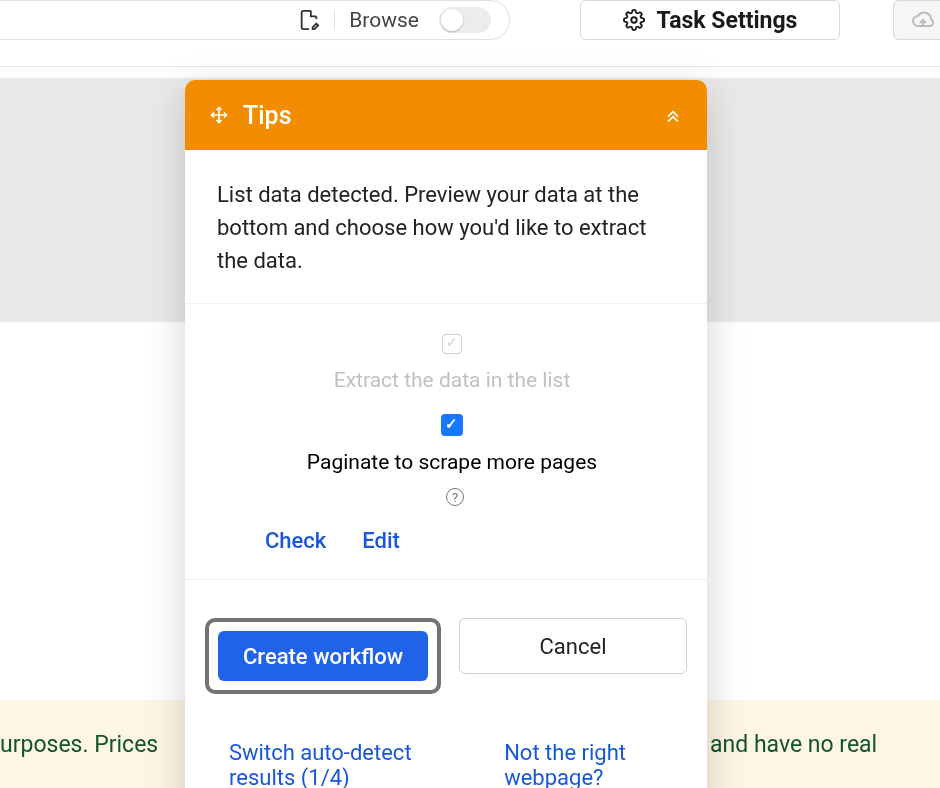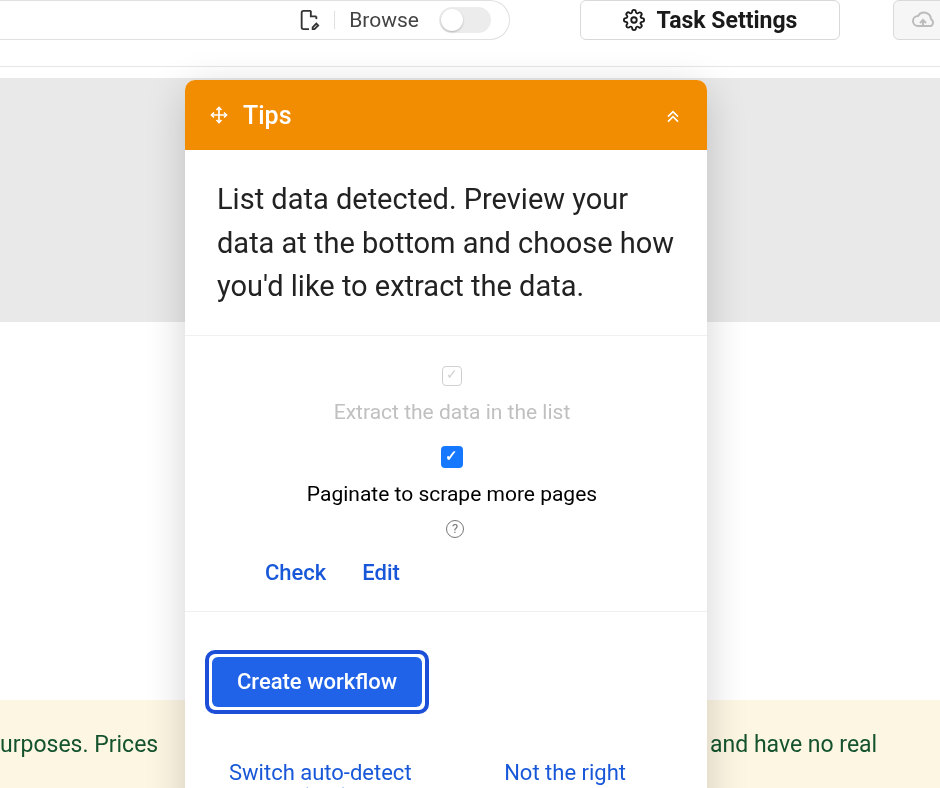--- a/index.html
+++ b/index.html
@@ -147,21 +147,21 @@
   .popover-header-title {
     font-size: 25px;
     font-weight: 500;
   }
   .chevron-up-double {
     width: 20px; height: 20px;
   }
 
   .popover-body {
     padding: 28px 32px 26px 32px;
-    font-size: 29px;
+    font-size: 22px;
     color: #222;
     line-height: 1.5;
     border-bottom: 1px solid #f0f0f0;
   }
 
   .options {
     padding: 30px 32px 16px 44px;
     border-bottom: 1px solid #f0f0f0;
   }
   .option-row {
@@ -238,23 +238,23 @@
   .btn {
     height: 56px;
     border-radius: 6px;
     font-size: 22px;
     display:flex;
     align-items:center;
     justify-content:center;
     cursor:pointer;
   }
   .btn-primary-wrap {
-    border: 4px solid #1d4ed8;
+    border: 4px solid #737373;
     border-radius: 10px;
-    padding: 3px;
+    padding: 9px;
   }
   .btn-primary {
     background: #2163e8;
     color: #fff;
     font-weight: 500;
     width: 210px;
     height: 50px;
   }
   .btn-cancel {
     border: 1px solid #d0d0d0;
@@ -363,19 +363,20 @@
       <span>Check</span>
       <span>Edit</span>
     </div>
   </div>
 
   <div class="actions">
     <div class="action-buttons">
       <div class="btn-primary-wrap">
         <div class="btn btn-primary">Create workflow</div>
       </div>
+      <div class="btn btn-cancel">Cancel</div>
     </div>
     <div class="extra-links">
       <span>Switch auto-detect results (1/4)</span>
       <span>Not the right webpage?</span>
     </div>
   </div>
 </div>
 
 </body></html>

